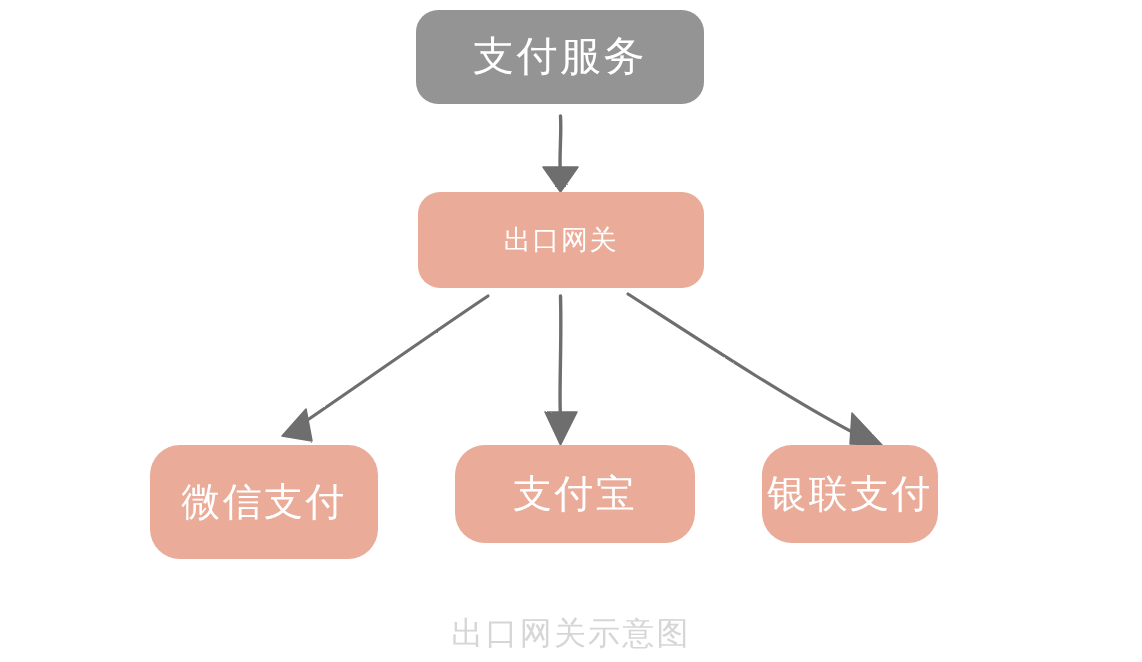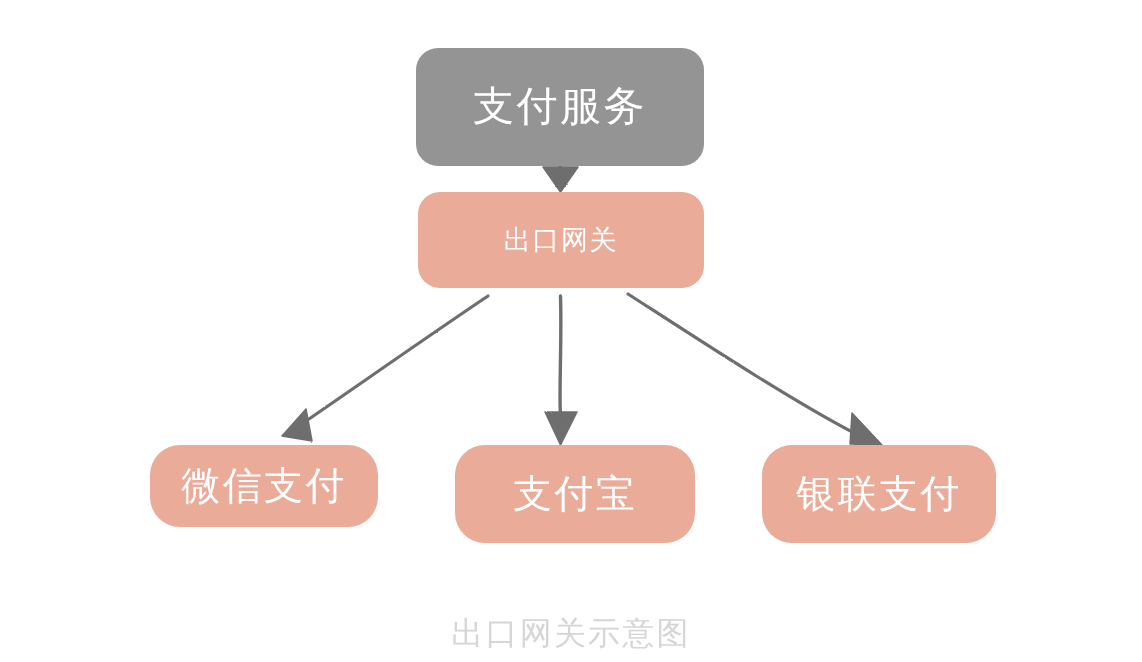--- a/index.html
+++ b/index.html
@@ -40,25 +40,24 @@
   }
   .node-label {
     display: block;
     white-space: nowrap;
   }
   
   #node-service {
     left: 416px;
     top: 10px;
     width: 288px;
-    height: 118px;
+    height: 94px;
     background: #949494;
     border-radius: 22px;
     font-size: 41px;
-    margin-top: 38px;
   }
   
   #node-gateway {
     left: 418px;
     top: 192px;
     width: 286px;
     height: 96px;
     background: #eaab99;
     border-radius: 22px;
     font-size: 27px;
@@ -66,32 +65,32 @@
   
   .leaf {
     background: #eaab99;
     border-radius: 30px;
     font-size: 39px;
   }
   #node-wechat {
     left: 150px;
     top: 445px;
     width: 228px;
-    height: 82px;
+    height: 114px;
   }
   #node-alipay {
     left: 455px;
     top: 445px;
     width: 240px;
     height: 98px;
   }
   #node-unionpay {
     left: 762px;
     top: 445px;
-    width: 234px;
+    width: 176px;
     height: 98px;
   }
   #caption {
     position: absolute;
     left: 0;
     top: 612px;
     width: 1142px;
     text-align: center;
     color: #d6d6d6;
     font-size: 32px;

